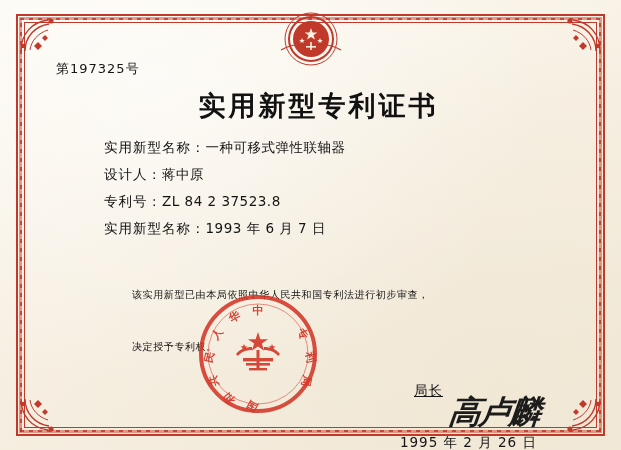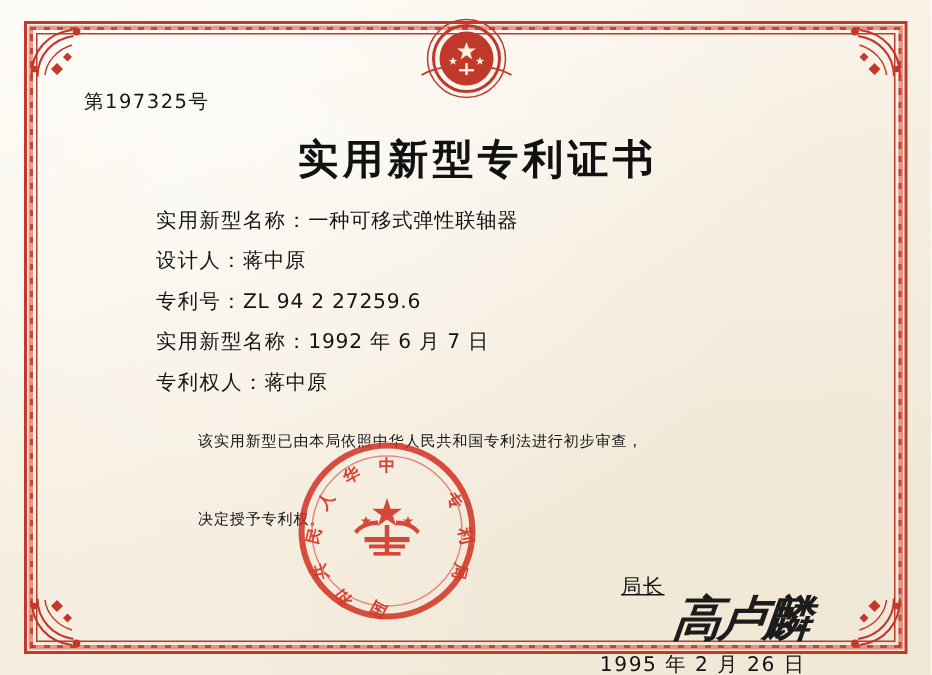--- a/index.html
+++ b/index.html
@@ -315,27 +315,24 @@
     <div class="title">实用新型专利证书</div>
 
     <div class="fields">
       <div class="field-row">
         <span class="field-label">实用新型名称：</span><span class="field-value">一种可移式弹性联轴器</span>
       </div>
       <div class="field-row">
         <span class="field-label">设计人：</span><span class="field-value">蒋中原</span>
       </div>
       <div class="field-row">
-        <span class="field-label">专利号：</span><span class="field-value">ZL 94 2 27259.6</span>
+        <span class="field-label">专利号：</span><span class="field-value">ZL 84 2 37523.8</span>
       </div>
       <div class="field-row">
-        <span class="field-label">实用新型名称：</span><span class="field-value">1992 年 6 月 7 日</span>
-      </div>
-      <div class="field-row">
-        <span class="field-label">专利权人：</span><span class="field-value">蒋中原</span>
+        <span class="field-label">实用新型名称：</span><span class="field-value">1993 年 6 月 7 日</span>
       </div>
     </div>
 
     <div class="paragraph">
       <span class="indent">该实用新型已由本局依照中华人民共和国专利法进行初步审查，</span>
       <span class="second">决定授予专利权。</span>
     </div>
 
     <div class="sign-row">
       <span class="sign-label">局长</span><span class="signature">高卢麟</span>

